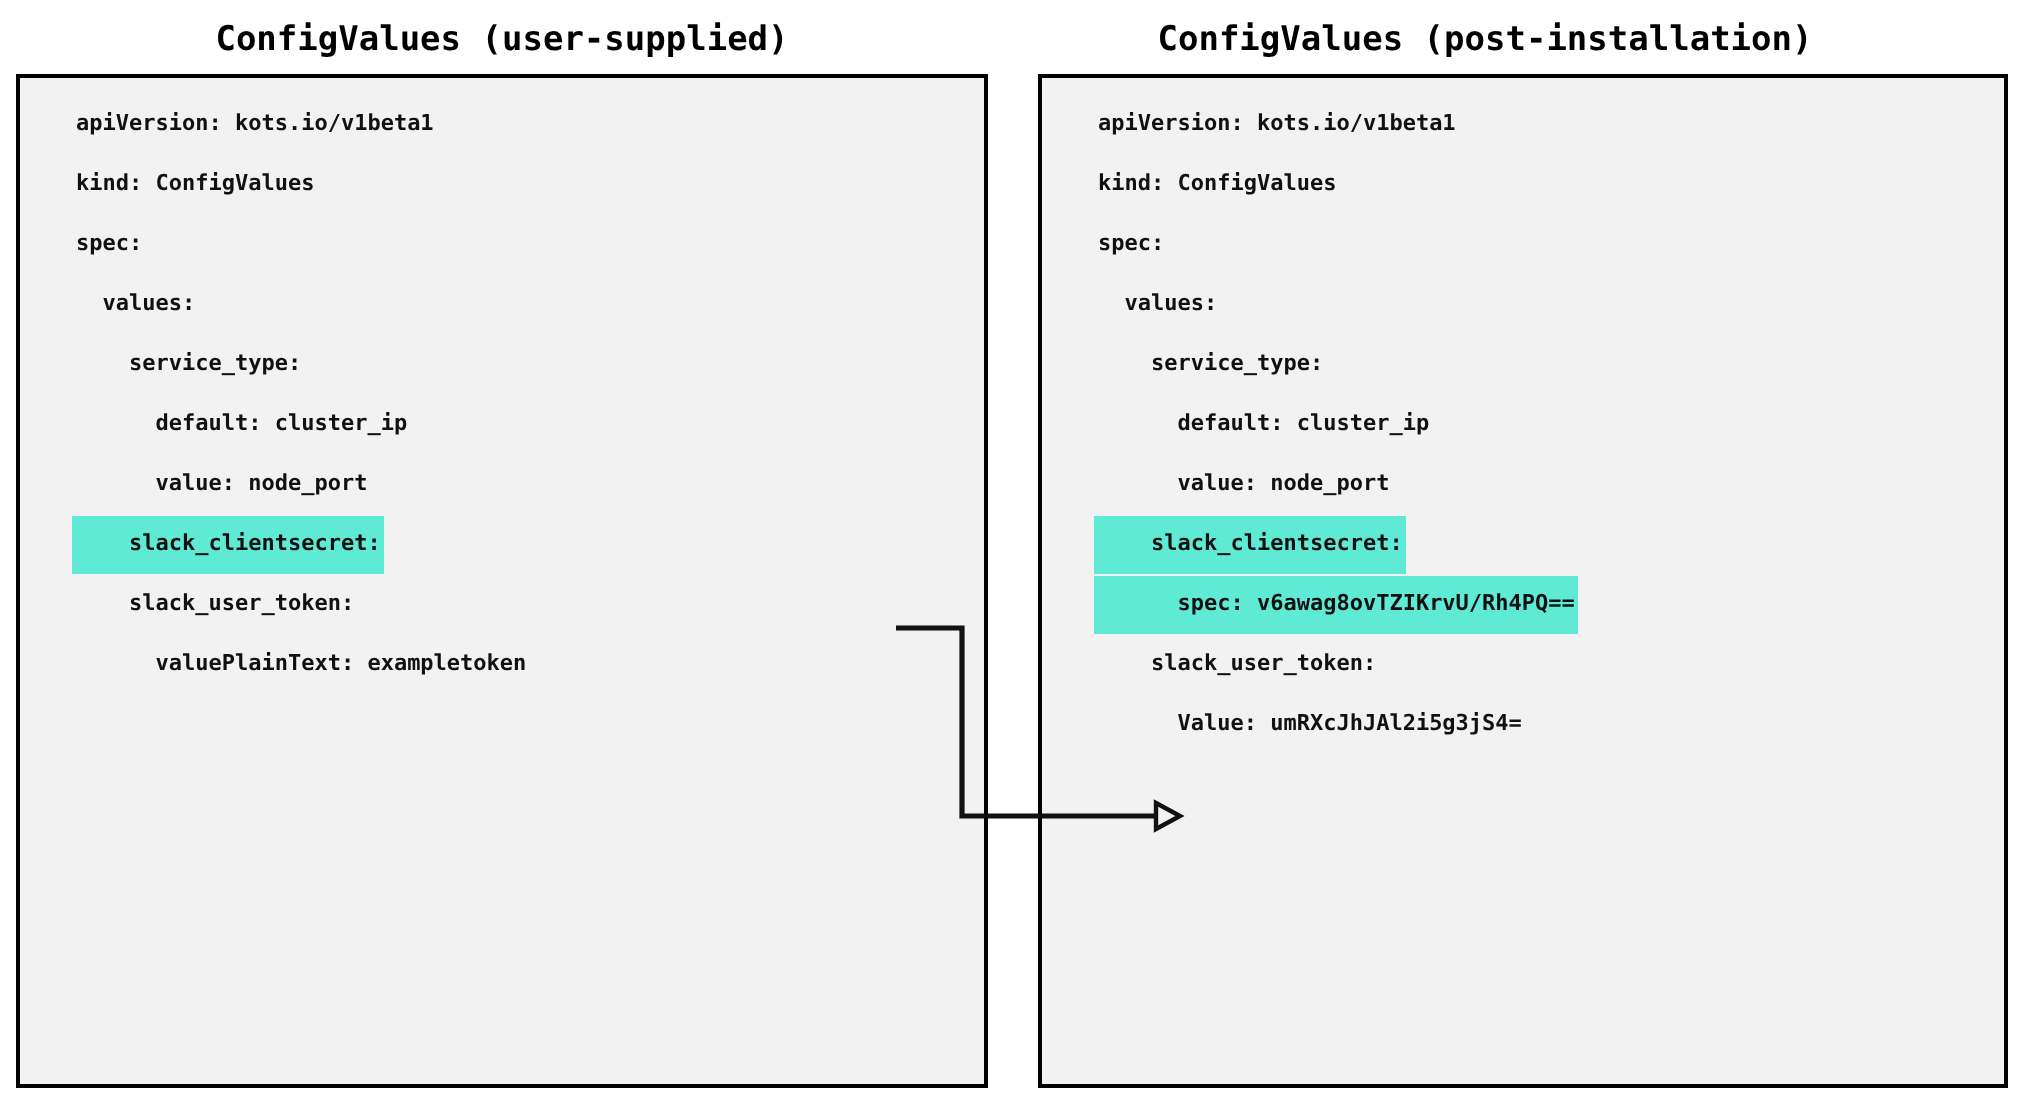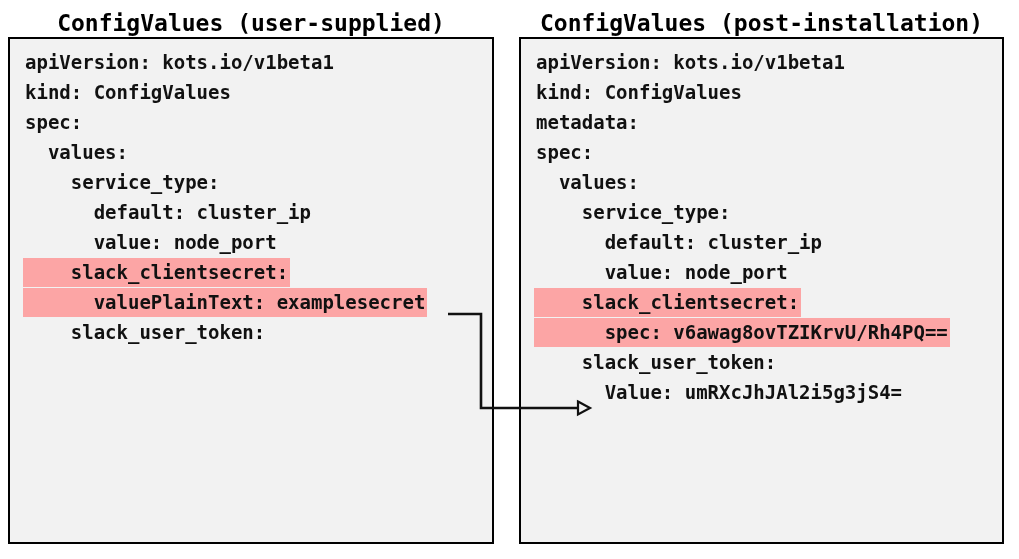--- a/index.html
+++ b/index.html
@@ -17,29 +17,29 @@
 
   .diagram {
     position: absolute;
     inset: 0;
   }
 
   
   .panel-title {
     position: absolute;
     font-family: "DejaVu Sans Mono", "Liberation Mono", monospace;
-    font-size: 23px;
+    font-size: 17px;
     font-weight: bold;
     color: #000000;
     letter-spacing: 0px;
     white-space: nowrap;
     text-align: center;
   }
   #title-left  { left: 8px;   top: 10px; width: 486px; }
-  #title-right { left: 519px; top: 10px; width: 485px; }
+  #title-right { left: 500px; top: 10px; width: 485px; }
 
   
   .panel {
     position: absolute;
     box-sizing: border-box;
     background: #f2f2f2;
     border: 2px solid #000000;
     overflow: hidden;
   }
   #panel-left  { left: 8px;   top: 37px; width: 486px; height: 507px; }
@@ -49,34 +49,34 @@
     position: absolute;
     left: 0;
     top: 8px;
     width: 100%;
   }
 
   .code-line {
     height: 30px;
     line-height: 30px;
     font-family: "DejaVu Sans Mono", "Liberation Mono", monospace;
-    font-size: 19px;
+    font-size: 11px;
     font-weight: bold;
     color: #111111;
     white-space: pre;
-    padding-left: 13px;
+    padding-left: 26px;
     box-sizing: border-box;
   }
   .code-line > span.txt {
     display: inline-block;
     padding: 1px 2px 2px 2px;
     line-height: 26px;
   }
   .code-line.hl > span.txt {
-    background: #fca5a5;
+    background: #5eead4;
   }
 
   
   .connector {
     position: absolute;
     left: 0;
     top: 0;
     width: 1019px;
     height: 559px;
     pointer-events: none;
@@ -92,32 +92,31 @@
   <div class="panel" id="panel-left">
     <div class="code-block" id="code-left">
         <div class="code-line"><span class="txt">apiVersion: kots.io/v1beta1</span></div>
         <div class="code-line"><span class="txt">kind: ConfigValues</span></div>
         <div class="code-line"><span class="txt">spec:</span></div>
         <div class="code-line"><span class="txt">  values:</span></div>
         <div class="code-line"><span class="txt">    service_type:</span></div>
         <div class="code-line"><span class="txt">      default: cluster_ip</span></div>
         <div class="code-line"><span class="txt">      value: node_port</span></div>
         <div class="code-line hl"><span class="txt">    slack_clientsecret:</span></div>
-        <div class="code-line hl"><span class="txt">      valuePlainText: examplesecret</span></div>
         <div class="code-line"><span class="txt">    slack_user_token:</span></div>
+        <div class="code-line"><span class="txt">      valuePlainText: exampletoken</span></div>
       </div>
   </div>
 
   <div class="panel-title" id="title-right">ConfigValues (post-installation)</div>
 
   <div class="panel" id="panel-right">
     <div class="code-block" id="code-right">
         <div class="code-line"><span class="txt">apiVersion: kots.io/v1beta1</span></div>
         <div class="code-line"><span class="txt">kind: ConfigValues</span></div>
-        <div class="code-line"><span class="txt">metadata:</span></div>
         <div class="code-line"><span class="txt">spec:</span></div>
         <div class="code-line"><span class="txt">  values:</span></div>
         <div class="code-line"><span class="txt">    service_type:</span></div>
         <div class="code-line"><span class="txt">      default: cluster_ip</span></div>
         <div class="code-line"><span class="txt">      value: node_port</span></div>
         <div class="code-line hl"><span class="txt">    slack_clientsecret:</span></div>
         <div class="code-line hl"><span class="txt">      spec: v6awag8ovTZIKrvU/Rh4PQ==</span></div>
         <div class="code-line"><span class="txt">    slack_user_token:</span></div>
         <div class="code-line"><span class="txt">      Value: umRXcJhJAl2i5g3jS4=</span></div>
       </div>

